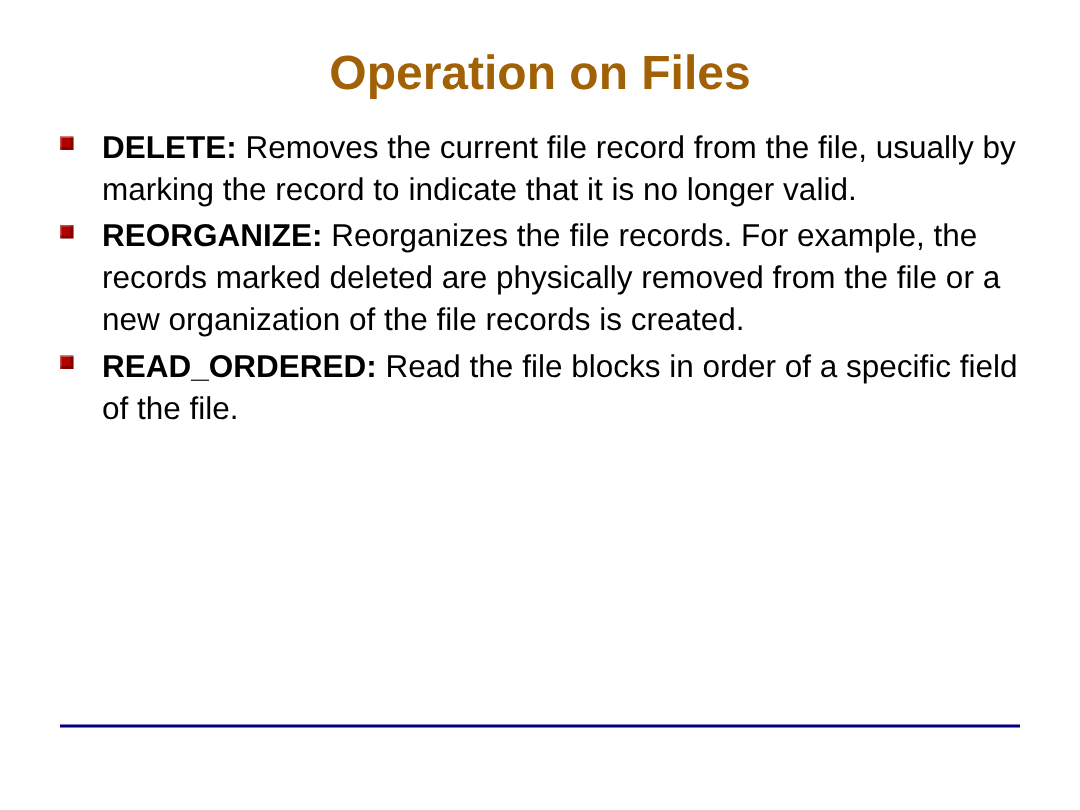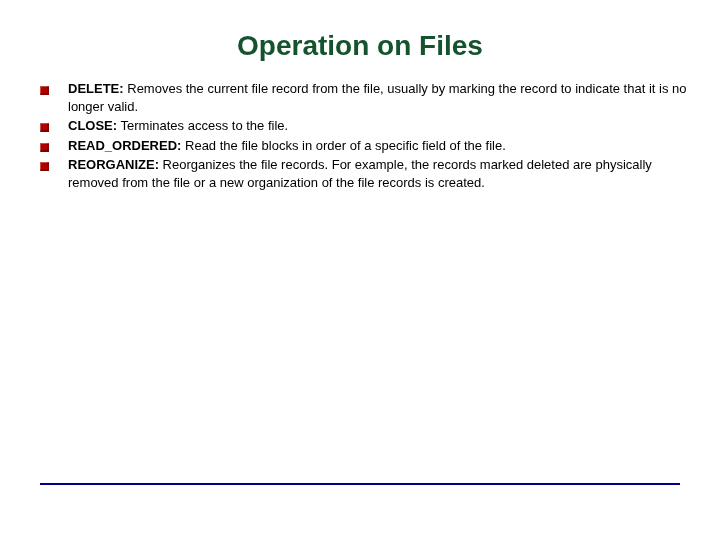--- a/index.html
+++ b/index.html
@@ -11,39 +11,39 @@
     font-family: Arial, Helvetica, sans-serif;
     color: #000;
   }
   .slide {
     width: 720px;
     height: 540px;
     position: relative;
     box-sizing: border-box;
   }
   .title {
-    font-size: 28px;
+    font-size: 32px;
     font-weight: bold;
-    color: #14532d;
+    color: #a16207;
     text-align: center;
     padding-top: 30px;
     padding-bottom: 18px;
   }
   .content {
     padding: 0 30px 0 40px;
   }
   ul.bullets {
     list-style: none;
     padding: 0;
     margin: 0;
   }
   ul.bullets > li {
     position: relative;
     padding-left: 28px;
-    font-size: 13px;
+    font-size: 21px;
     line-height: 1.35;
     margin-bottom: 2px;
     color: #000;
   }
   ul.bullets > li::before {
     content: "";
     position: absolute;
     left: 0;
     top: 6px;
     width: 9px;
@@ -67,24 +67,21 @@
 <body>
 
 <div class="slide">
   <div class="title">Operation on Files</div>
   <div class="content">
     <ul class="bullets">
       <li>
         <span class="term">DELETE:</span><span> Removes the current file record from the file, usually by marking the record to indicate that it is no longer valid.</span>
       </li>
       <li>
-        <span class="term">CLOSE:</span><span> Terminates access to the file.</span>
+        <span class="term">REORGANIZE:</span><span> Reorganizes the file records. For example, the records marked deleted are physically removed from the file or a new organization of the file records is created.</span>
       </li>
       <li>
         <span class="term">READ_ORDERED:</span><span> Read the file blocks in order of a specific field of the file.</span>
-      </li>
-      <li>
-        <span class="term">REORGANIZE:</span><span> Reorganizes the file records. For example, the records marked deleted are physically removed from the file or a new organization of the file records is created.</span>
       </li>
     </ul>
   </div>
   <div class="rule"></div>
 </div>
 
 </body></html>

